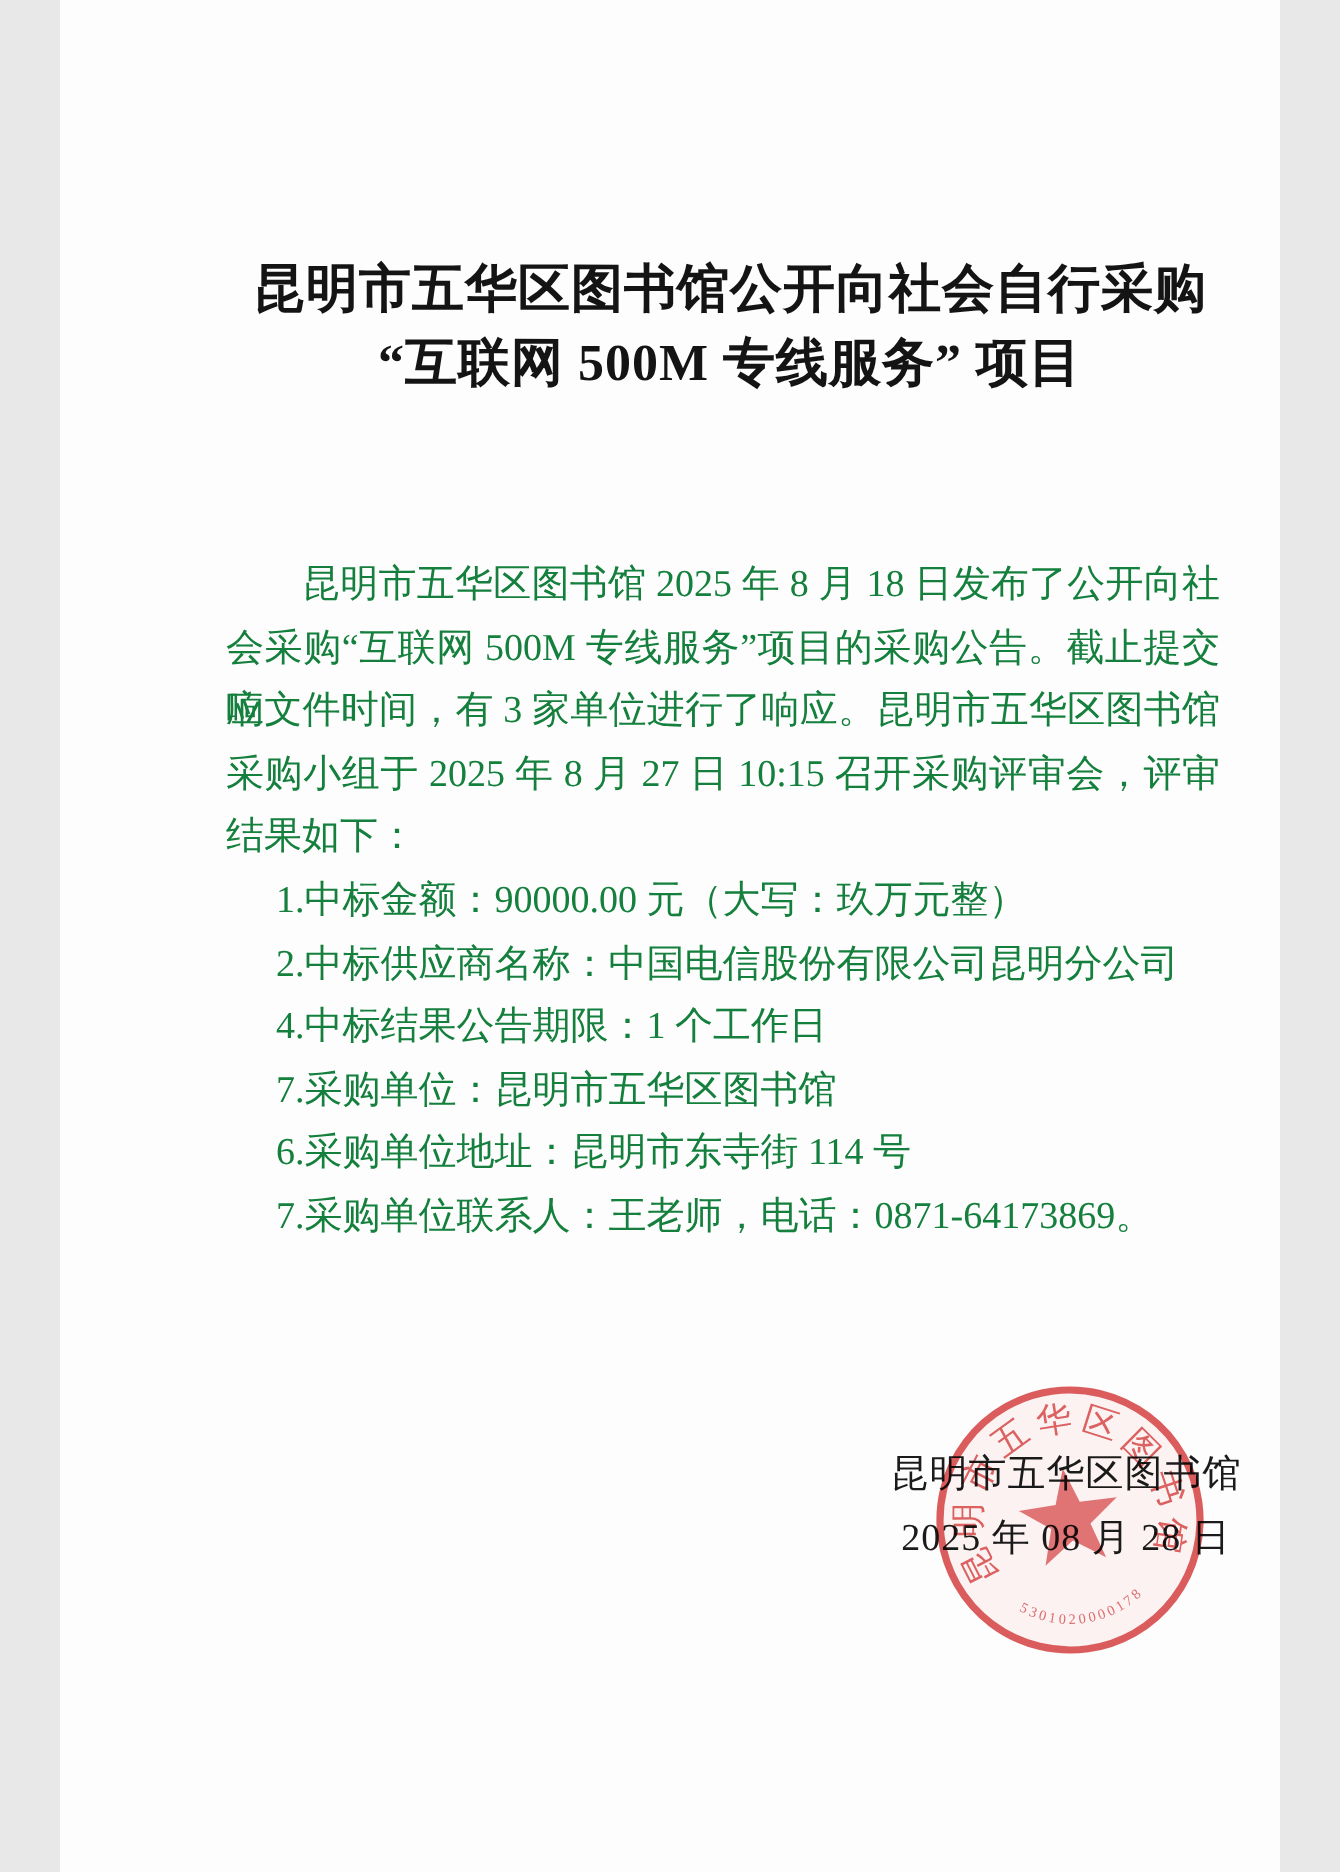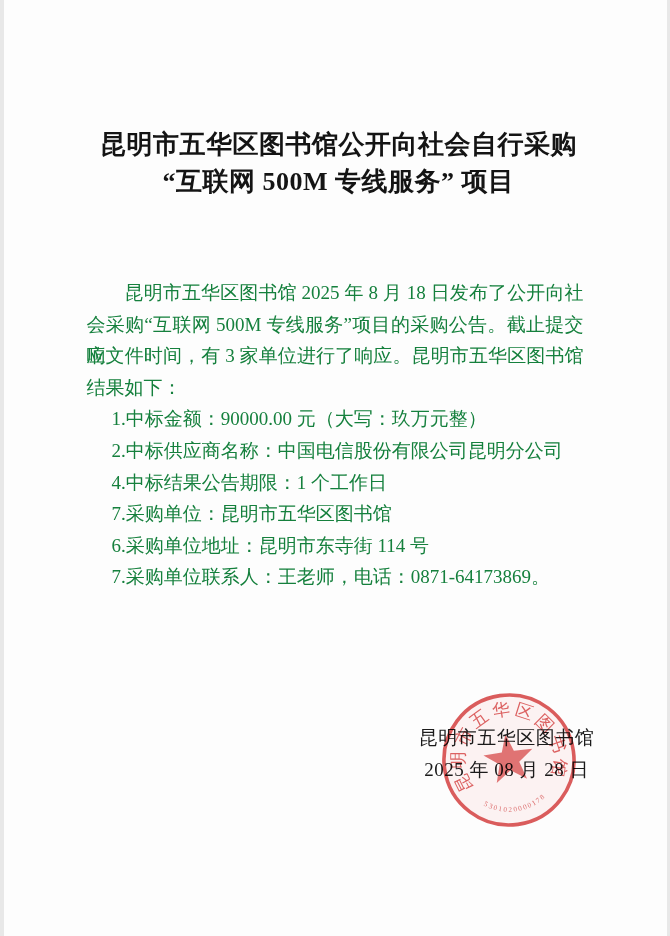--- a/index.html
+++ b/index.html
@@ -1,18 +1,18 @@
 <!DOCTYPE html>
 <html><head>
 <meta charset="utf-8">
 <style>
   html,body { margin:0; padding:0; background:#e8e8e8; }
   .page {
     position:relative;
-    width:663px; height:936px;
+    width:610px; height:936px;
     margin:0 auto;
     background:#fdfdfd;
     font-family:"Liberation Serif","DejaVu Serif",serif;
     color:#1d1d1d;
     overflow:hidden;
   }
   .title {
     position:absolute; top:127px; left:0; width:670px;
     text-align:center;
     font-weight:700;
@@ -55,20 +55,21 @@
 
   <div class="title">
     <div class="title-line">昆明市五华区图书馆公开向社会自行采购</div>
     <div class="title-line">“互联网 500M 专线服务” 项目</div>
   </div>
 
   <div class="body">
     <div class="line just indent">昆明市五华区图书馆 2025 年 8 月 18 日发布了公开向社</div>
     <div class="line just">会采购“互联网 500M 专线服务”项目的采购公告。截止提交响</div>
     <div class="line just">应文件时间，有 3 家单位进行了响应。昆明市五华区图书馆</div>
+    <div class="line just">采购小组于 2025 年 8 月 27 日 10:15 召开采购评审会，评审</div>
     <div class="line">结果如下：</div>
     <div class="line item">1.中标金额：90000.00 元（大写：玖万元整）</div>
     <div class="line item">2.中标供应商名称：中国电信股份有限公司昆明分公司</div>
     <div class="line item">4.中标结果公告期限：1 个工作日</div>
     <div class="line item">7.采购单位：昆明市五华区图书馆</div>
     <div class="line item">6.采购单位地址：昆明市东寺街 114 号</div>
     <div class="line item">7.采购单位联系人：王老师，电话：0871-64173869。</div>
   </div>
 
   <div class="signature">

